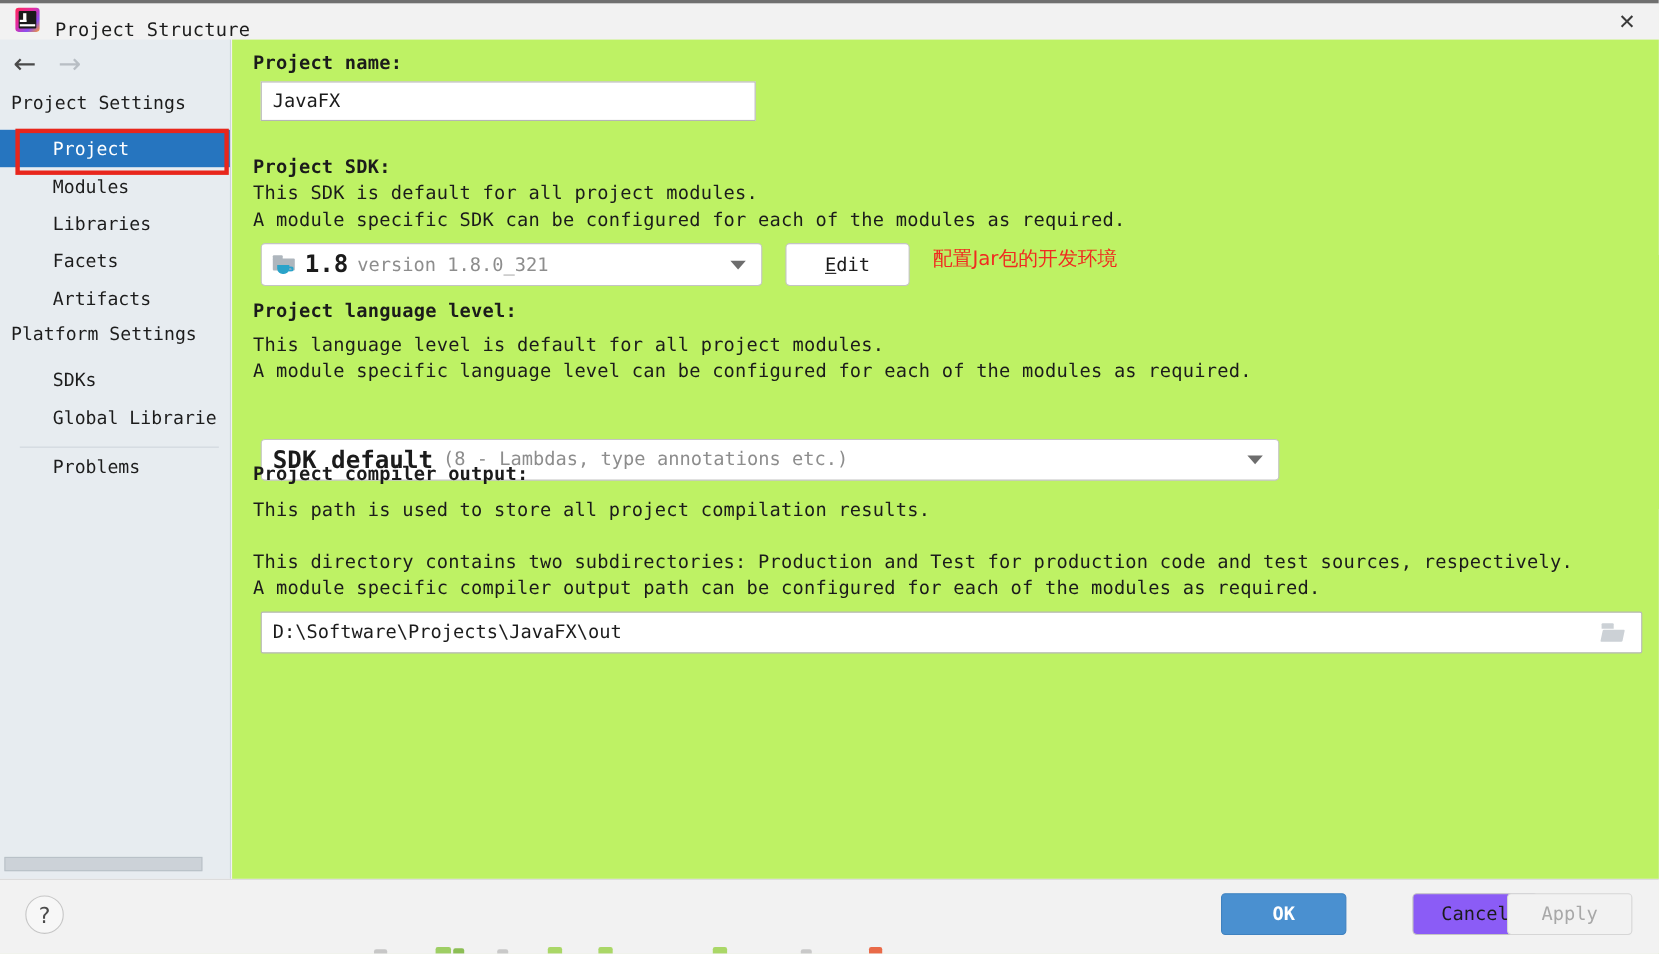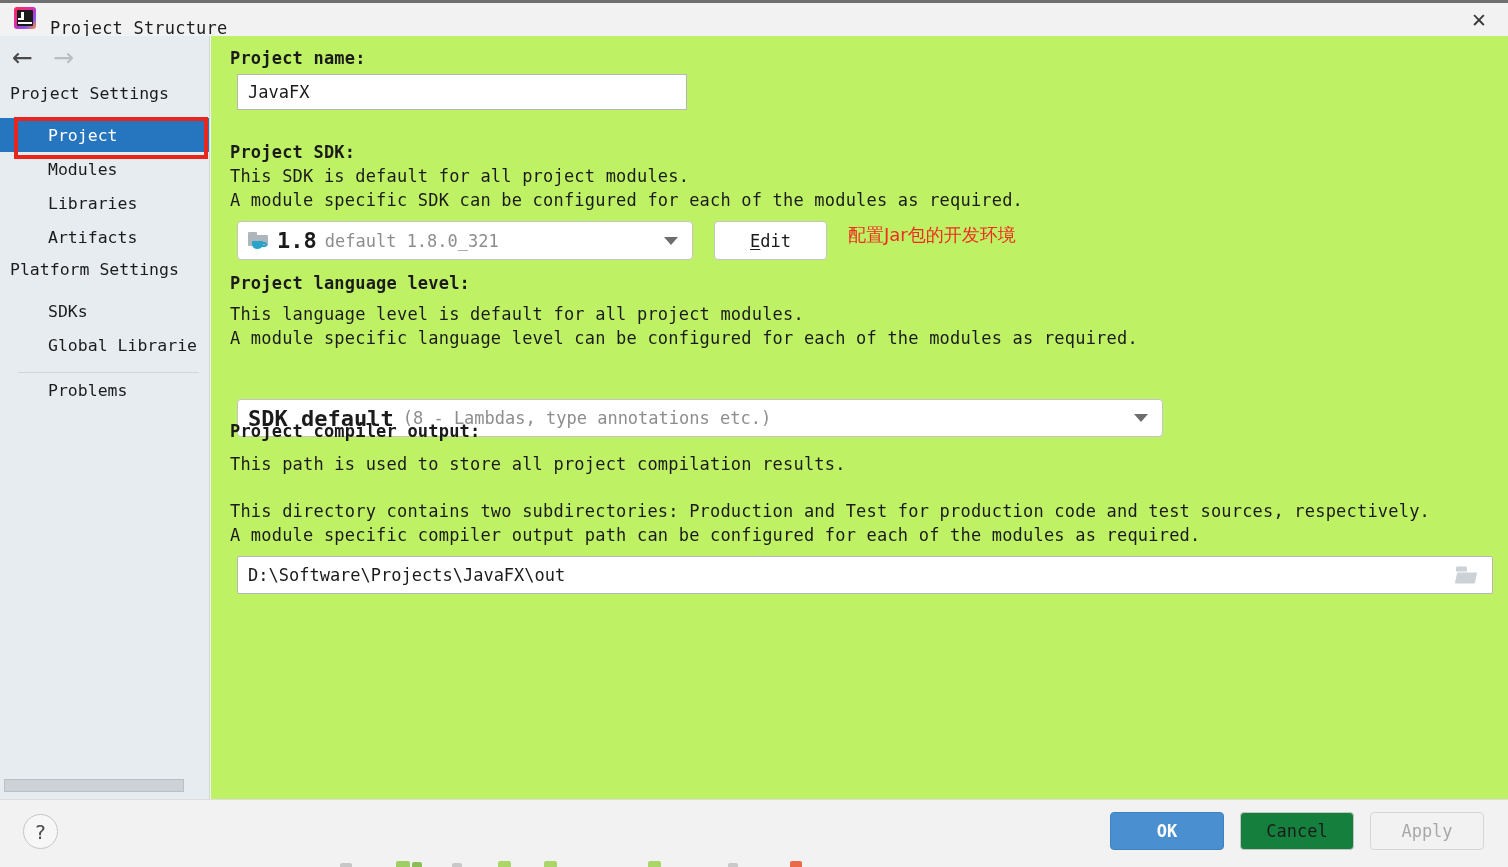--- a/index.html
+++ b/index.html
@@ -168,21 +168,21 @@
     font-size: 20px; color: #4b4b4b; cursor: pointer;
     font-family: "DejaVu Sans","Liberation Sans",sans-serif;
   }
   .btn {
     position: absolute; top: 12px; height: 38px; border-radius: 4px;
     display: flex; align-items: center; justify-content: center;
     font-size: 17px; cursor: pointer;
     font-family: "DejaVu Sans Mono","Liberation Mono",monospace;
   }
   .btn.primary { background: #4a90d0; border: 1px solid #3f82c0; color: #ffffff; font-weight: bold; }
-  .btn.normal  { background: #15803d; border: 1px solid #c4c4c4; color: #1b1b1b; }
+  .btn.normal  { background: #8b5cf6; border: 1px solid #c4c4c4; color: #1b1b1b; margin-left: 44px; }
   .btn.disabled{ background: #f2f2f2; border: 1px solid #d6d6d6; color: #a8a8a8; cursor: default; }
 
   
   .taskbar-peek { position: absolute; left: 0; top: 858px; width: 1508px; height: 9px; overflow: hidden; }
   .pk { position: absolute; bottom: 0; border-radius: 2px 2px 0 0; opacity: .85; }
 </style>
 </head>
 <body>
 
 <div id="app">
@@ -207,20 +207,23 @@
     <div class="group-header">Project Settings</div>
 
     <div class="nav-item selected">
       <span>Project</span>
     </div>
     <div class="nav-item">
       <span>Modules</span>
     </div>
     <div class="nav-item">
       <span>Libraries</span>
+    </div>
+    <div class="nav-item">
+      <span>Facets</span>
     </div>
     <div class="nav-item">
       <span>Artifacts</span>
     </div>
 
     <div class="group-header">Platform Settings</div>
 
     <div class="nav-item">
       <span>SDKs</span>
     </div>
@@ -252,21 +255,21 @@
     <div class="row lbl-norm" style="left:19px; top:154px;">A module specific SDK can be configured for each of the modules as required.</div>
 
     <div class="row combo" style="left:26px; top:185px; width:456px; height:39px;">
       <span class="sdk-icon">
         <span class="f-tab"></span>
           <span class="f-body"></span>
         <span class="cup"></span>
           <span class="cup-handle"></span>
       </span>
       <span class="val-strong">1.8</span>
-      <span class="val-dim" style="margin-left:8px;">default 1.8.0_321</span>
+      <span class="val-dim" style="margin-left:8px;">version 1.8.0_321</span>
       <span class="caret"></span>
     </div>
 
     <div class="row edit-btn" style="left:503px; top:185px; width:113px; height:39px;">
       <span><u>E</u><span>dit</span></span>
     </div>
 
     <div class="row annot-text" style="left:637px; top:187px;">配置Jar包的开发环境</div>
 
     <div class="row lbl-bold" style="left:19px; top:237px;">Project language level:</div>

